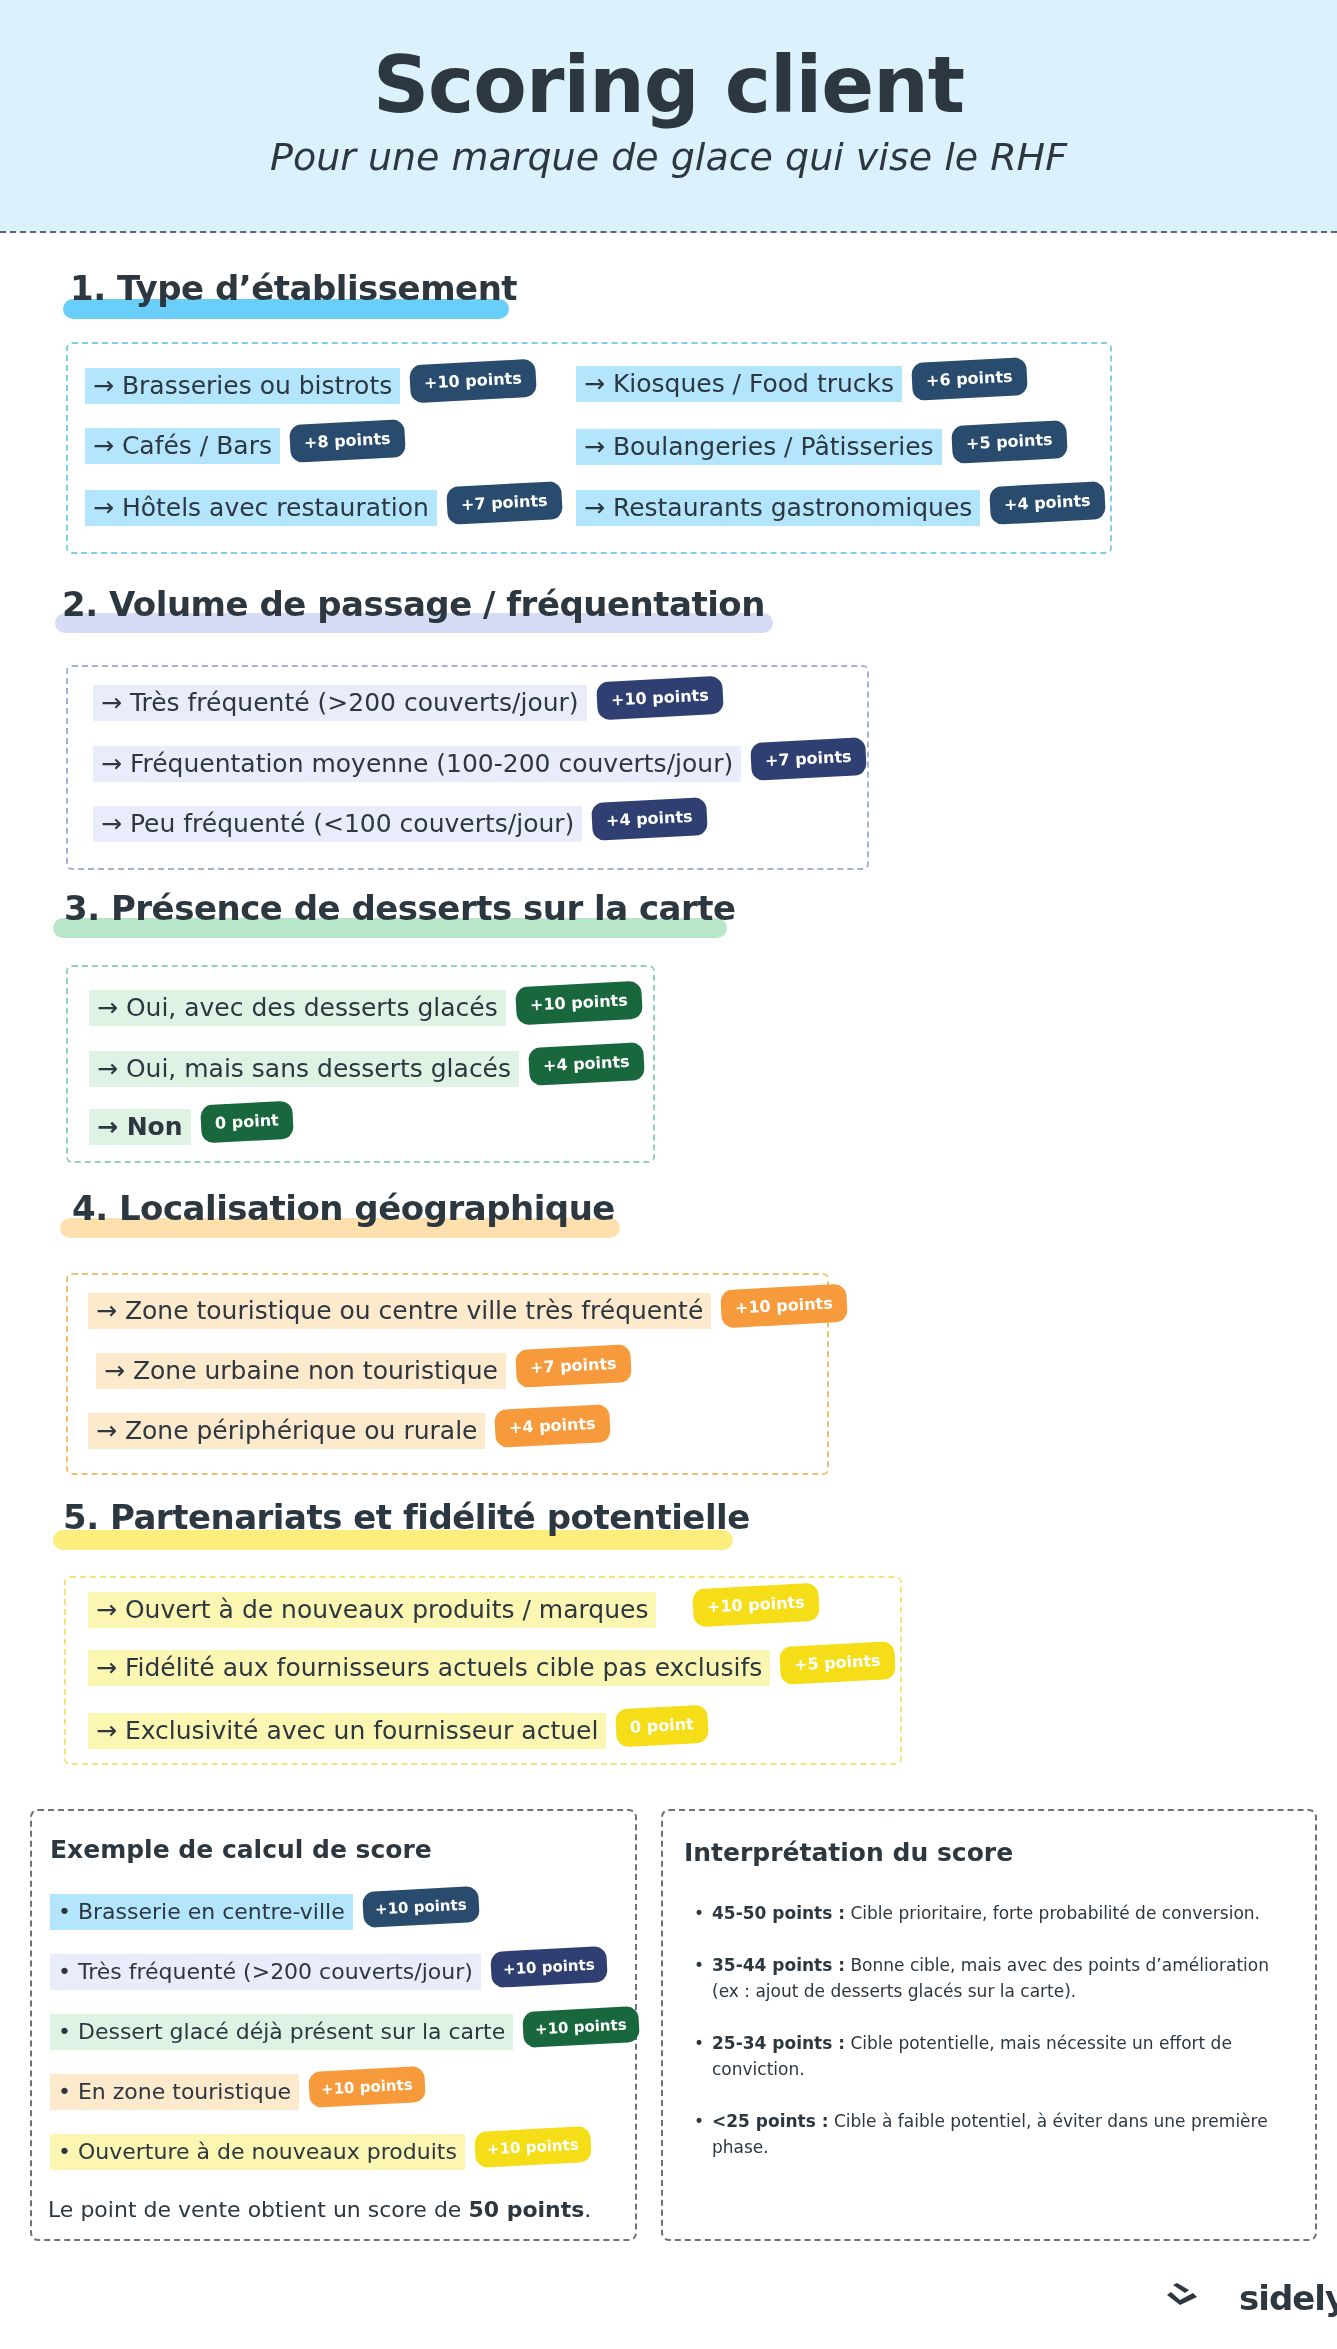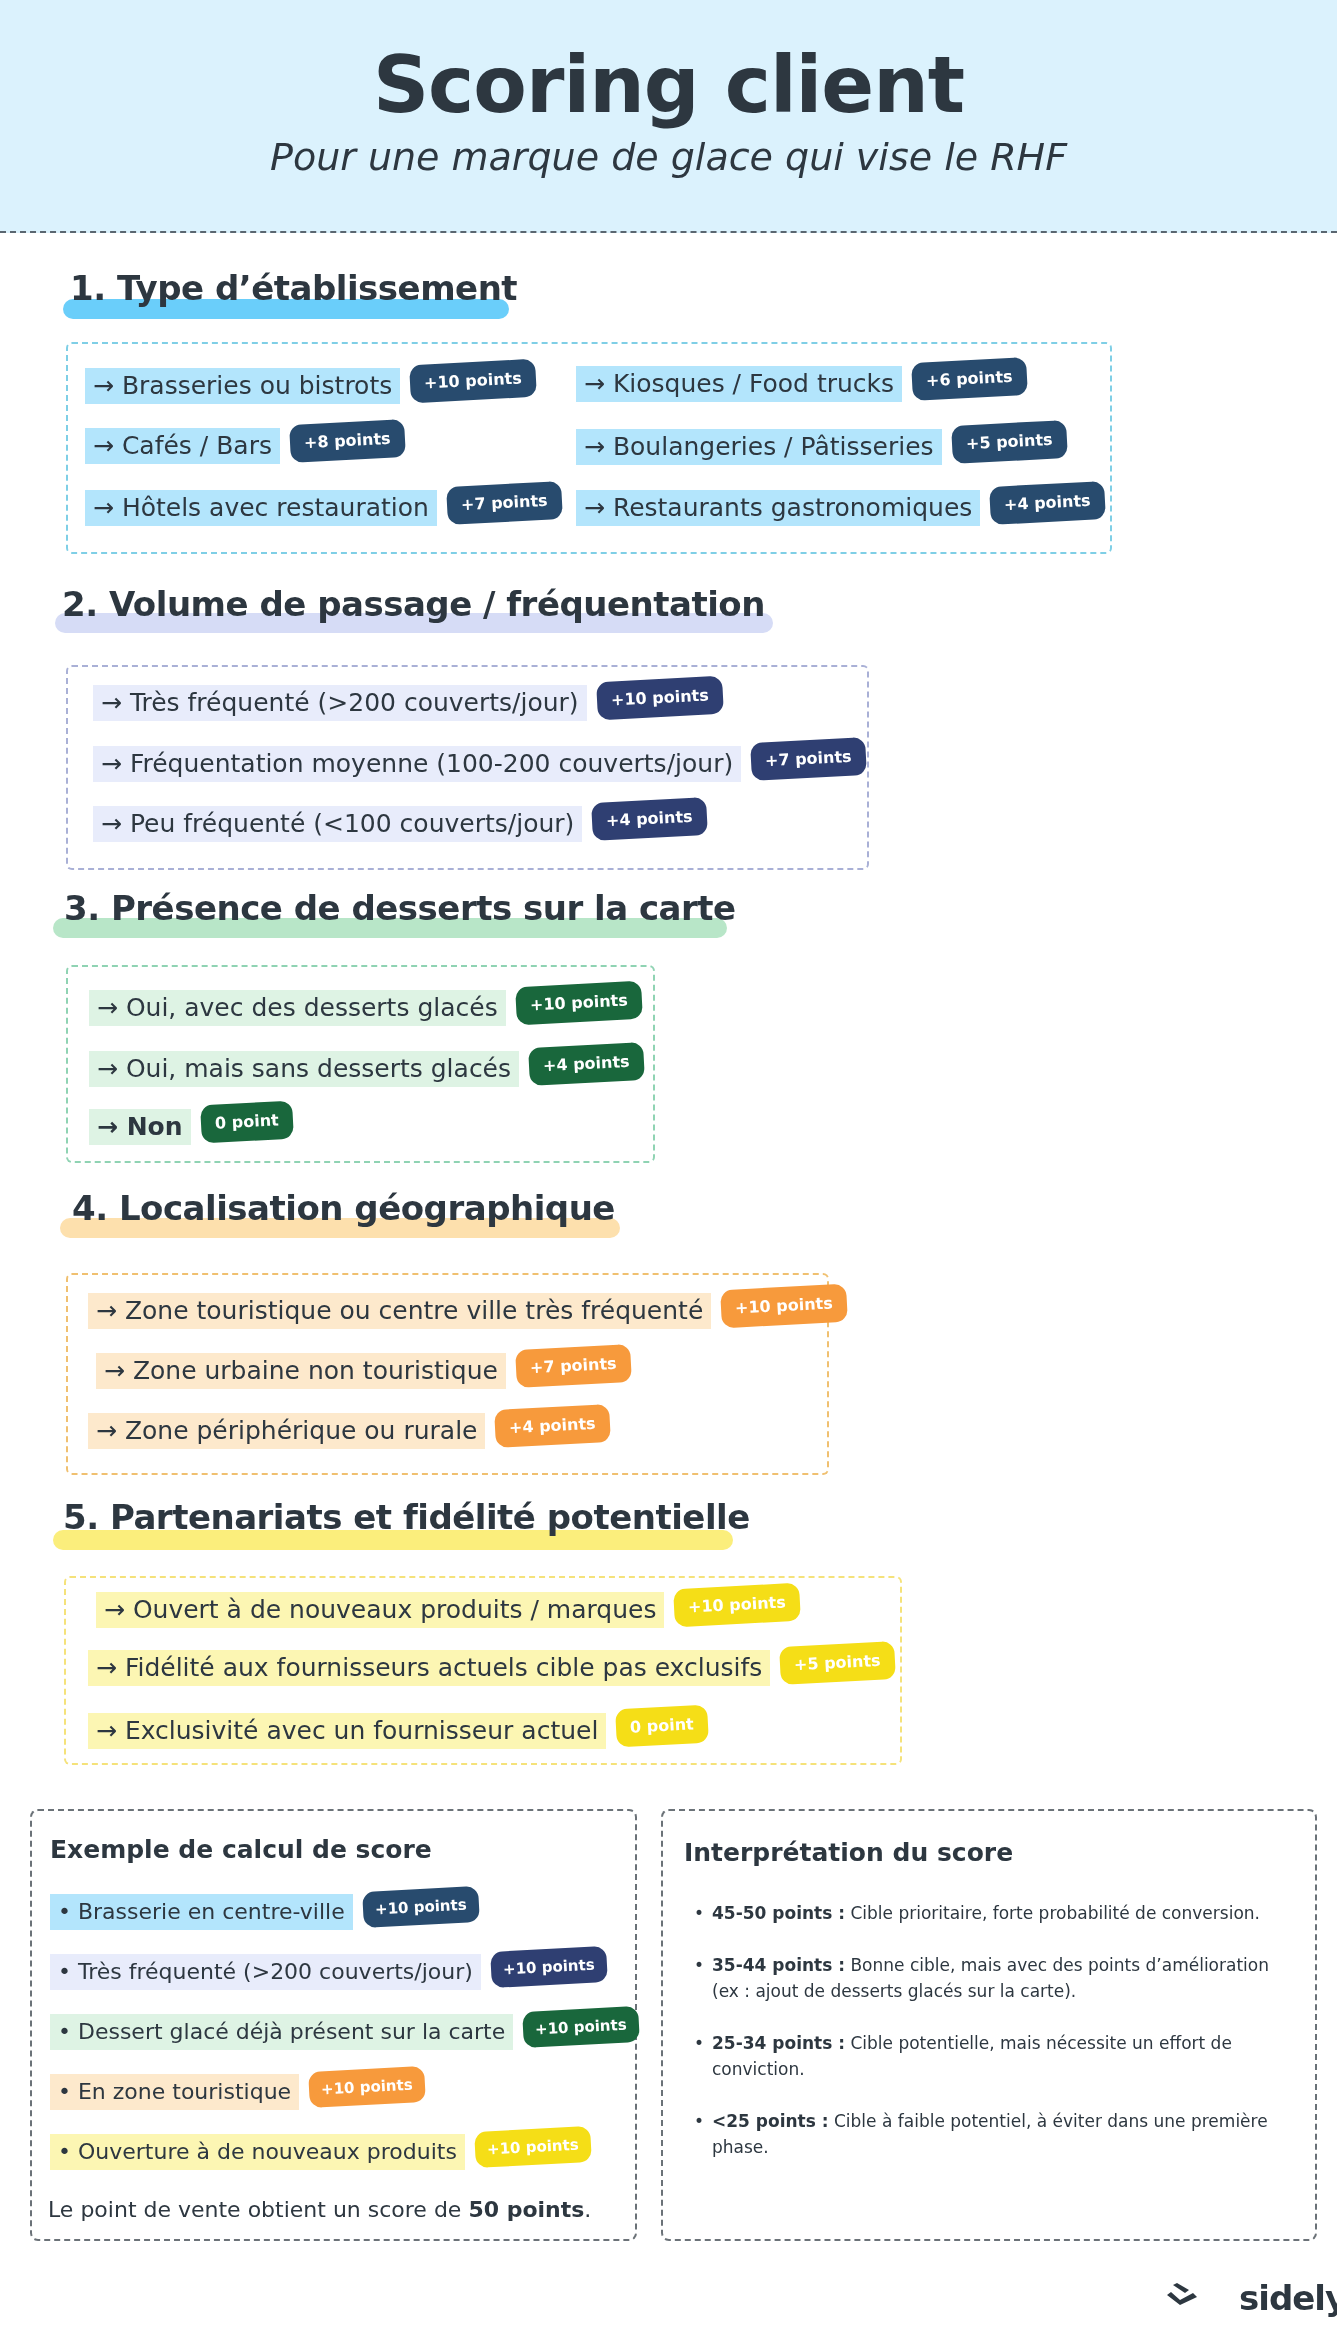--- a/index.html
+++ b/index.html
@@ -121,21 +121,21 @@
 </div>
 <div class="row" style="left:88px; top:1413px;">
   <span class="lbl" style="background:#fde9cc;">→ Zone périphérique ou rurale</span>
   <span class="badge" style="background:#f79a3c;">+4 points</span>
 </div>
 
 <div class="sec-hl" style="left:53px; top:1530px; width:680px; background:#fbee7c;"></div>
 <div class="sec-title" style="left:63px; top:1497px;">5. Partenariats et fidélité potentielle</div>
 <div class="box" style="left:64px; top:1576px; width:838px; height:189px; border-color:#f5e27a;"></div>
 
-<div class="row" style="left:96px; top:1592px;">
+<div class="row" style="left:88px; top:1592px;gap:27px;">
   <span class="lbl" style="background:#fcf6b3;">→ Ouvert à de nouveaux produits / marques</span>
   <span class="badge" style="background:#f5de17;">+10 points</span>
 </div>
 <div class="row" style="left:88px; top:1650px;">
   <span class="lbl" style="background:#fcf6b3;">→ Fidélité aux fournisseurs actuels cible pas exclusifs</span>
   <span class="badge" style="background:#f5de17;">+5 points</span>
 </div>
 <div class="row" style="left:88px; top:1713px;">
   <span class="lbl" style="background:#fcf6b3;">→ Exclusivité avec un fournisseur actuel</span>
   <span class="badge" style="background:#f5de17;">0 point</span>

